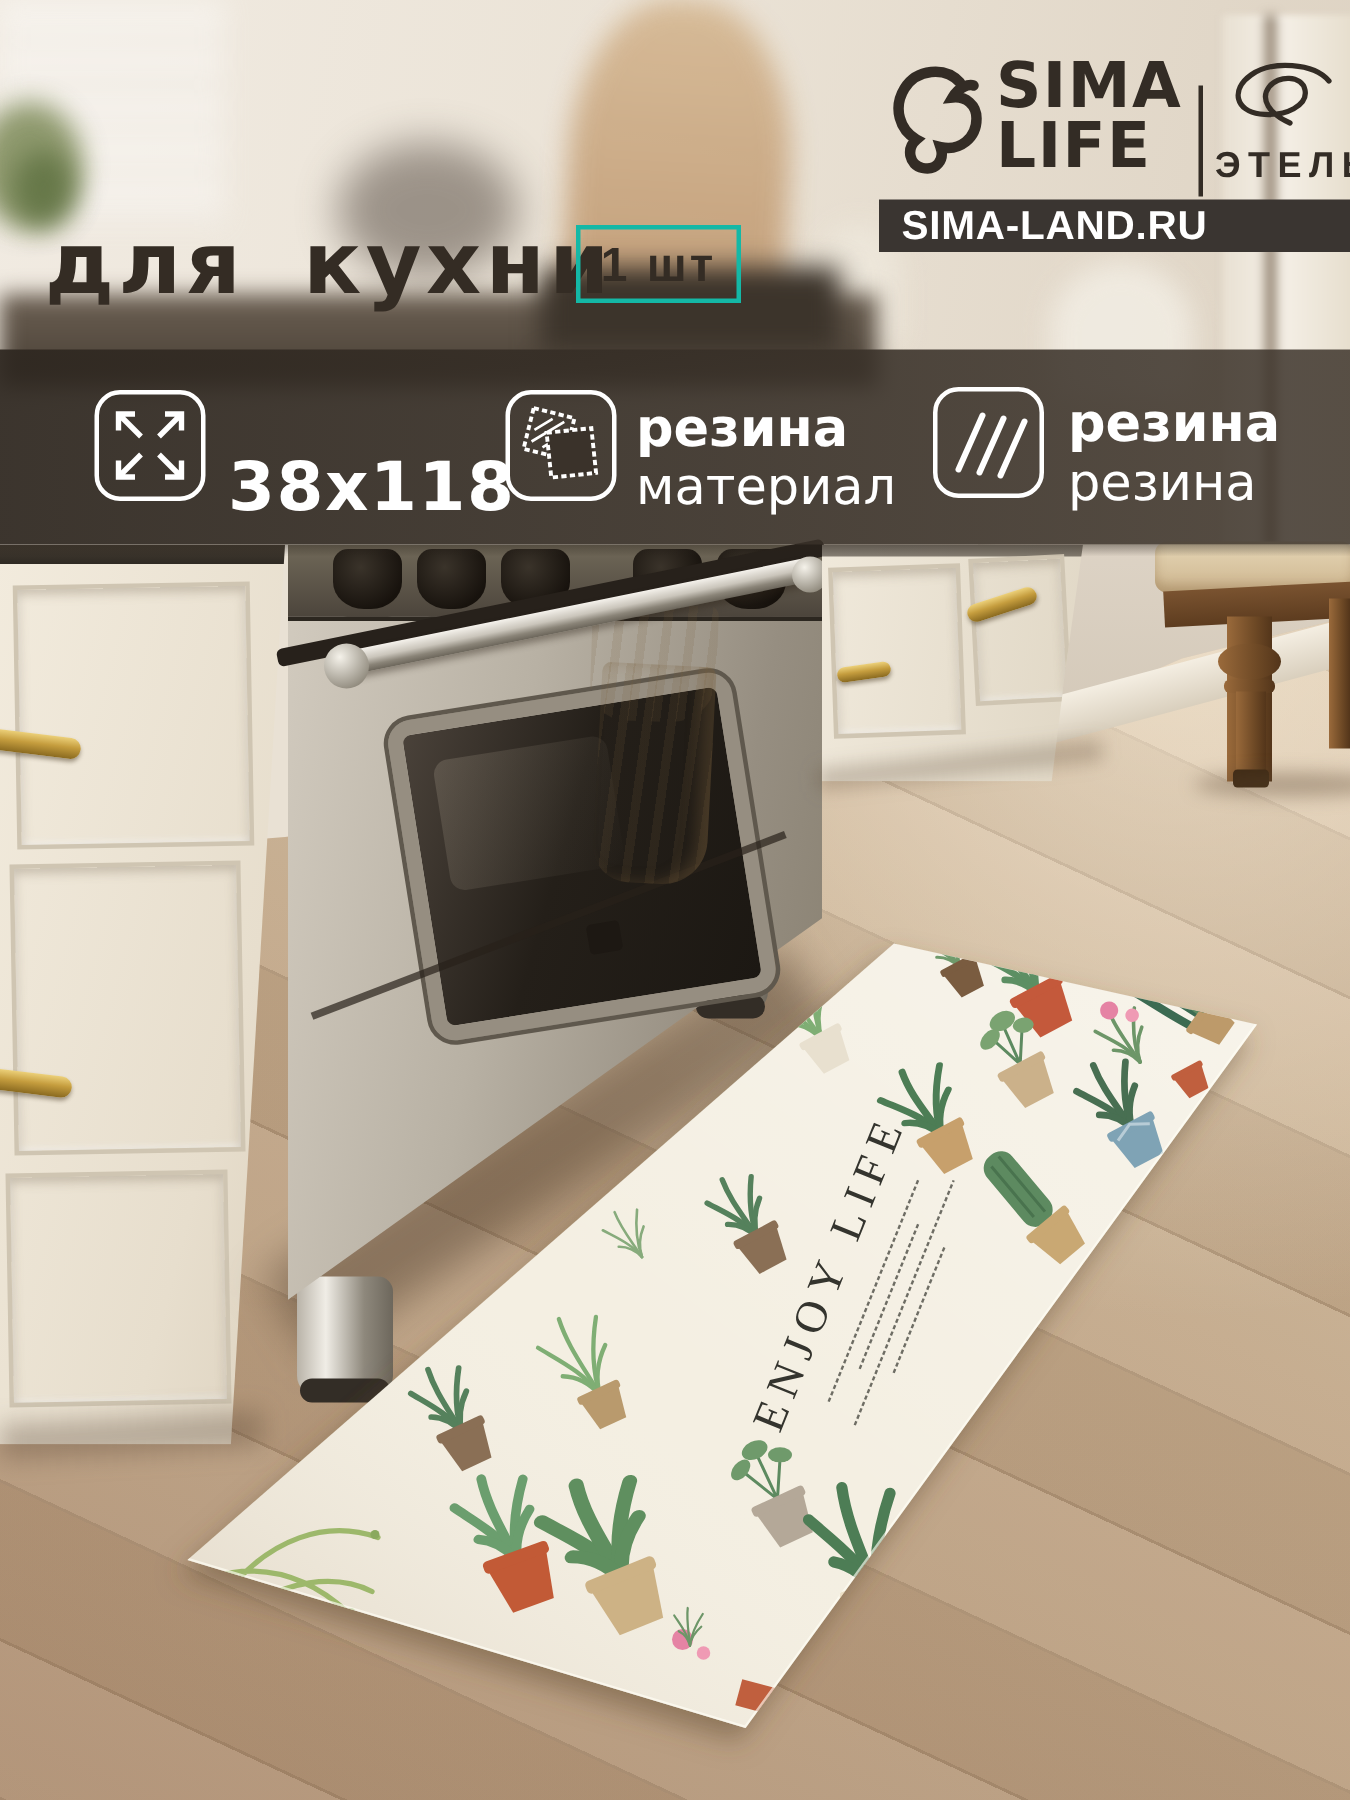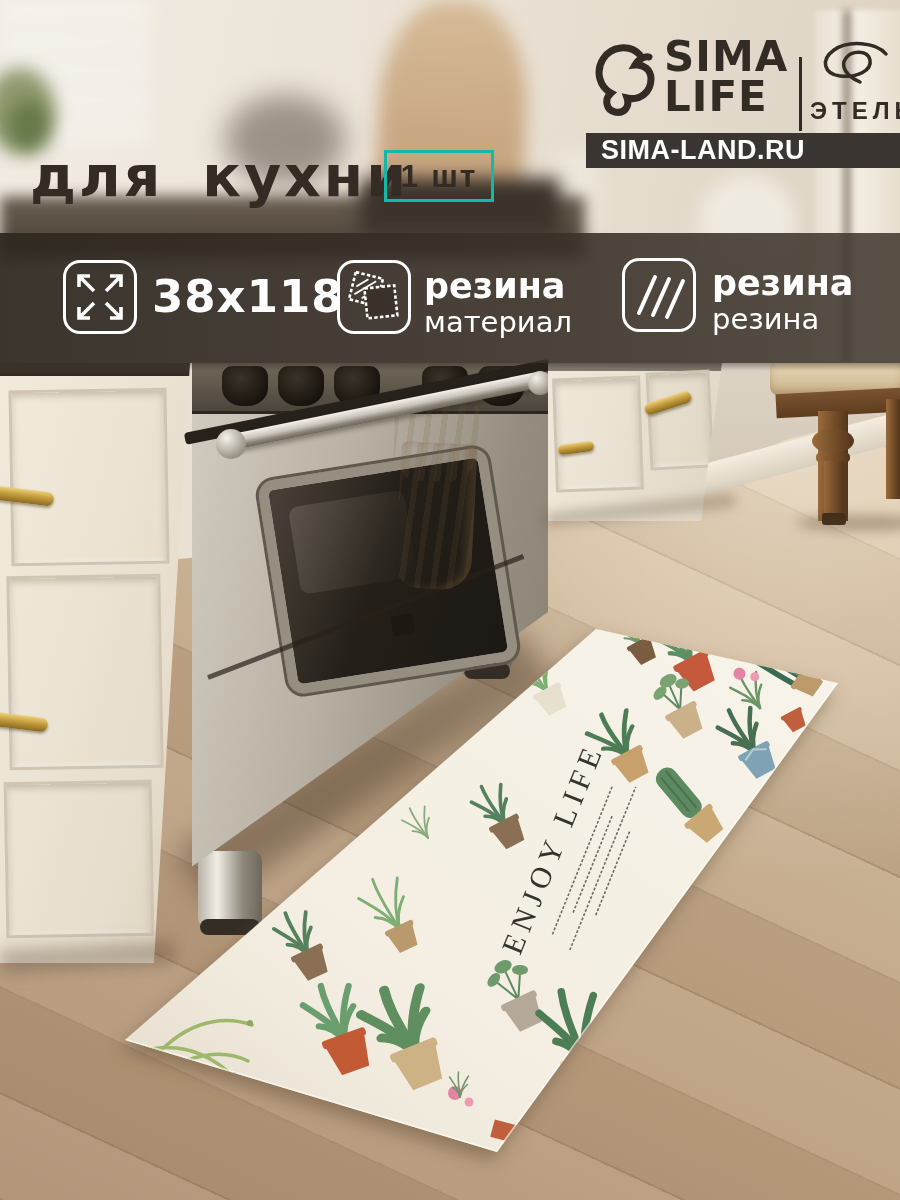--- a/index.html
+++ b/index.html
@@ -25,23 +25,23 @@
   .etel{left:810px;top:97px;font-size:24px;font-weight:700;letter-spacing:5px;color:#332c25;}
   .siteBar{left:586px;top:133px;width:314px;height:35px;background:#3a3531;
     color:#fff;font-size:27px;font-weight:700;letter-spacing:.5px;
     display:flex;align-items:center;padding-left:15px;box-sizing:border-box;}
   
   .banner{left:0;top:233px;width:900px;height:130px;
     background:linear-gradient(90deg,rgba(46,39,32,.93) 0%,rgba(56,48,40,.90) 55%,rgba(64,55,46,.86) 100%);}
   .fico{position:absolute;width:74px;height:74px;border:3px solid #fff;border-radius:17px;
         top:27px;box-sizing:border-box;}
   .fval{position:absolute;color:#fff;font-family:"DejaVu Sans","Liberation Sans",sans-serif;}
-  .fbig{font-size:45px;font-weight:800;letter-spacing:1px;}
+  .fbig{font-size:45px;font-weight:800;letter-spacing:1px;margin-top:28px;}
   .ft1{font-size:35px;font-weight:800;}
-  .ft2{font-size:29px;font-weight:500;}
+  .ft2{font-size:34px;font-weight:500;}
   
   .photo{left:0;top:363px;width:900px;height:837px;}
   .wall{left:460px;top:0;width:440px;height:165px;
     background:linear-gradient(180deg,#ddd3c5,#d0c5b4);}
   .floor{left:0;top:0;width:900px;height:837px;
     background:
       radial-gradient(ellipse at 88% 6%,rgba(255,246,228,.55),rgba(255,246,228,0) 42%),
       repeating-linear-gradient(25deg,rgba(122,96,70,.25) 0 2px,rgba(255,255,255,0) 2px 96px),
       repeating-linear-gradient(25deg,rgba(255,255,255,.06) 0 96px,rgba(105,80,58,.09) 96px 192px),
       linear-gradient(205deg,#d6c0a4 0%,#c3a98a 45%,#ae8f72 100%);

